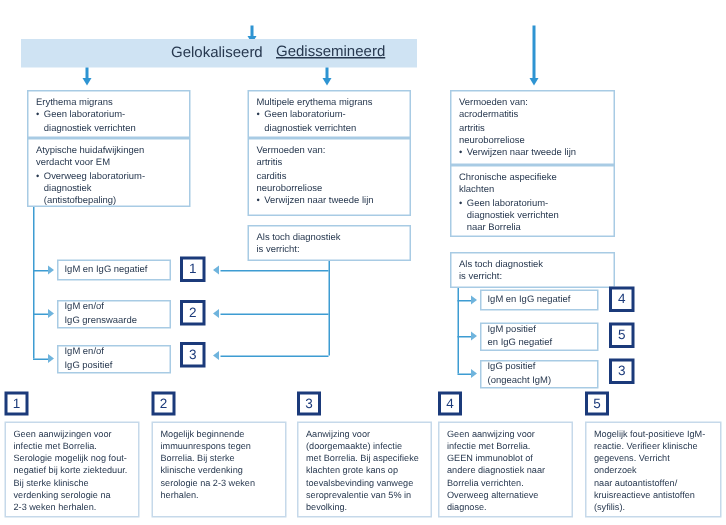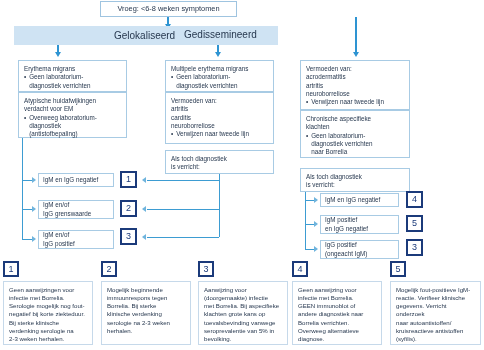--- a/index.html
+++ b/index.html
@@ -85,32 +85,31 @@
   .ar-left{
     width:0;height:0;border-top:3px solid transparent;
     border-bottom:3px solid transparent;border-right:4.5px solid #6fb4dd;
   }
 </style>
 </head>
 <body>
 
 <div id="stage">
 
-  <div class="abs titlebox" style="left:100px;top:1px;width:137px;height:16px;">Vroeg:  &lt;6-8 weken symptomen</div>
 
 
   <div class="abs ln lnv-th" style="left:167px;top:17px;height:7px;"></div>
   <div class="abs ar-down" style="left:164.5px;top:24px;"></div>
 
   <div class="abs ln lnv-th" style="left:355px;top:17px;height:35px;"></div>
   <div class="abs ar-down" style="left:352.5px;top:52px;"></div>
 
   <div class="abs band" style="left:14px;top:26px;width:264px;height:19px;">
     <div class="abs band-label" style="left:100px;top:0;height:19px;">Gelokaliseerd</div>
-    <div class="abs band-label" style="left:170px;top:0;height:16px;">Gedissemineerd</div>
+    <div class="abs band-label" style="left:170px;top:0;height:16px;text-decoration:underline;">Gedissemineerd</div>
   </div>
 
   <div class="abs ln lnv-th" style="left:57px;top:45px;height:7px;"></div>
   <div class="abs ar-down" style="left:54.5px;top:52px;"></div>
 
   <div class="abs ln lnv-th" style="left:217px;top:45px;height:7px;"></div>
   <div class="abs ar-down" style="left:214.5px;top:52px;"></div>
 
   <div class="abs cbox" style="left:18px;top:60px;width:109px;height:32px;">
     <p>Erythema migrans</p>

